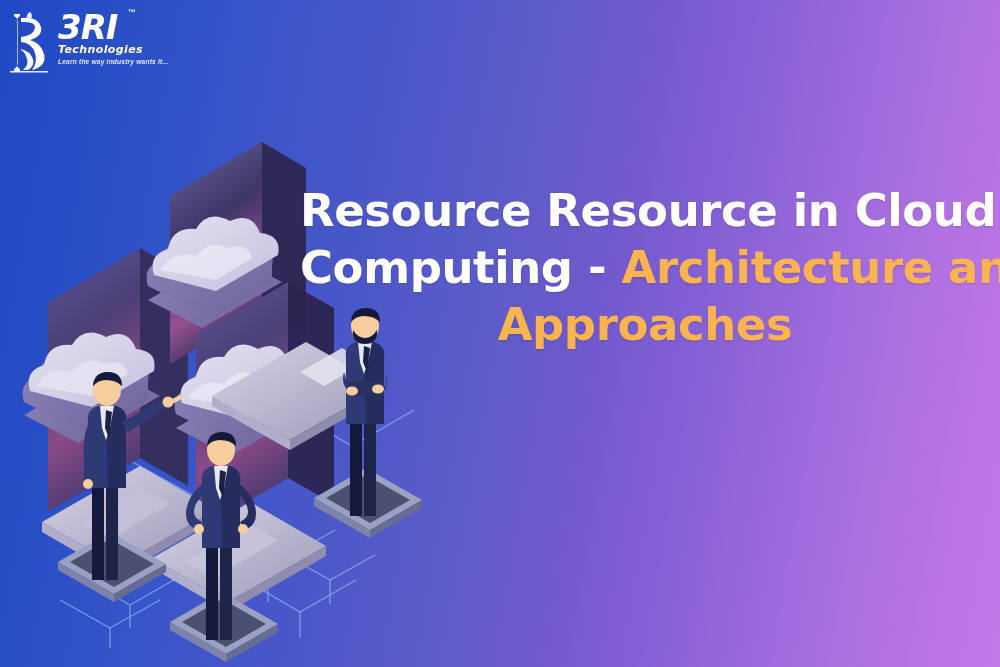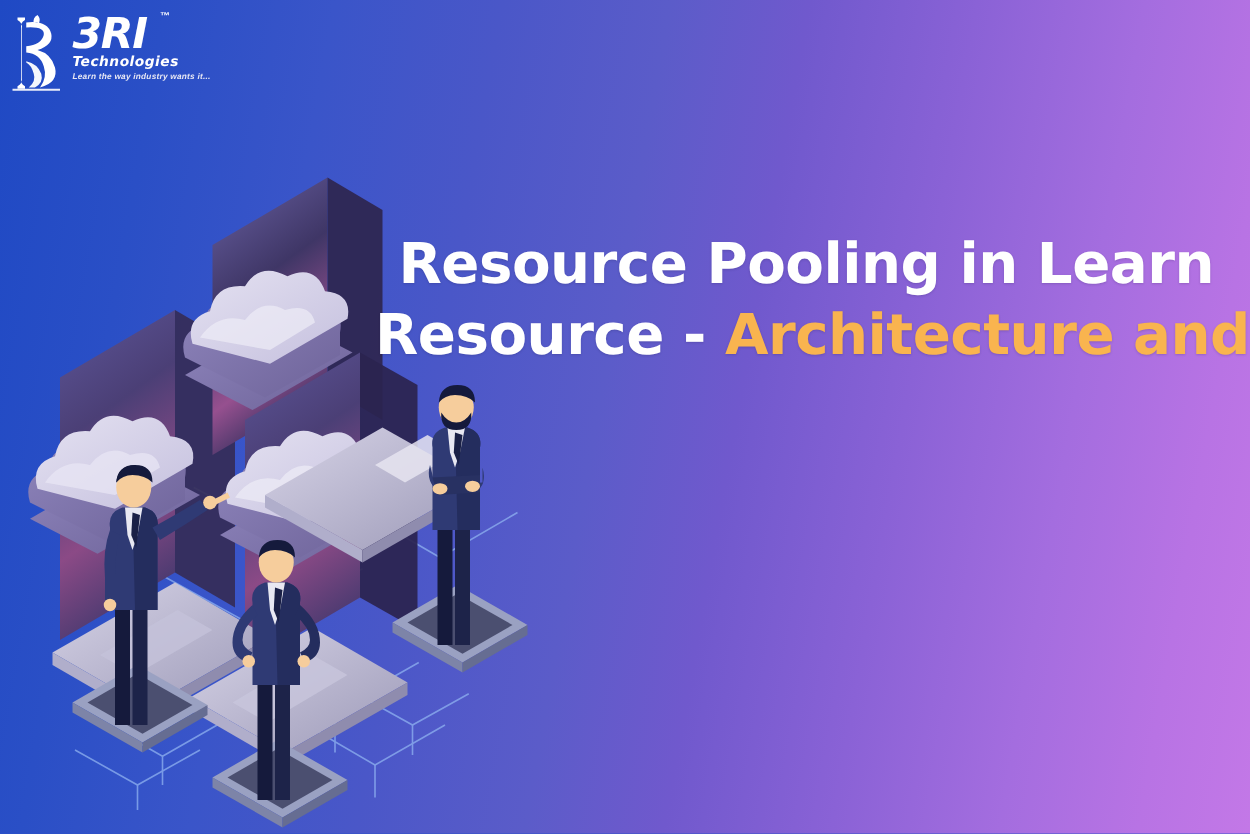--- a/index.html
+++ b/index.html
@@ -285,17 +285,18 @@
         <ellipse cx="378" cy="279" rx="6" ry="4.5" fill="#f6cd9c"></ellipse>
 
         <ellipse cx="365" cy="216" rx="14" ry="16" fill="#f6cd9c"></ellipse>
         <path d="M353 220 Q352 234 365 234 Q378 234 377 220 Q372 228 365 228 Q358 228 353 220 Z" fill="#151a3c"></path>
         <path d="M351 212 Q352 198 366 198 Q380 198 380 212 Q374 206 364 206 Q356 206 351 212 Z" fill="#151a3c"></path>
       </g>
     </svg>
   </div>
 
   <div id="title-block">
-    <div class="title-line">Resource Pooling in Learn</div>
-    <div class="title-line"><span>Resource - </span><span class="accent">Architecture and</span></div>
+    <div class="title-line">Resource Resource in Cloud</div>
+    <div class="title-line"><span>Computing - </span><span class="accent">Architecture and</span></div>
+    <div class="title-line accent">Approaches</div>
   </div>
 
 </div>
 
 </body></html>

